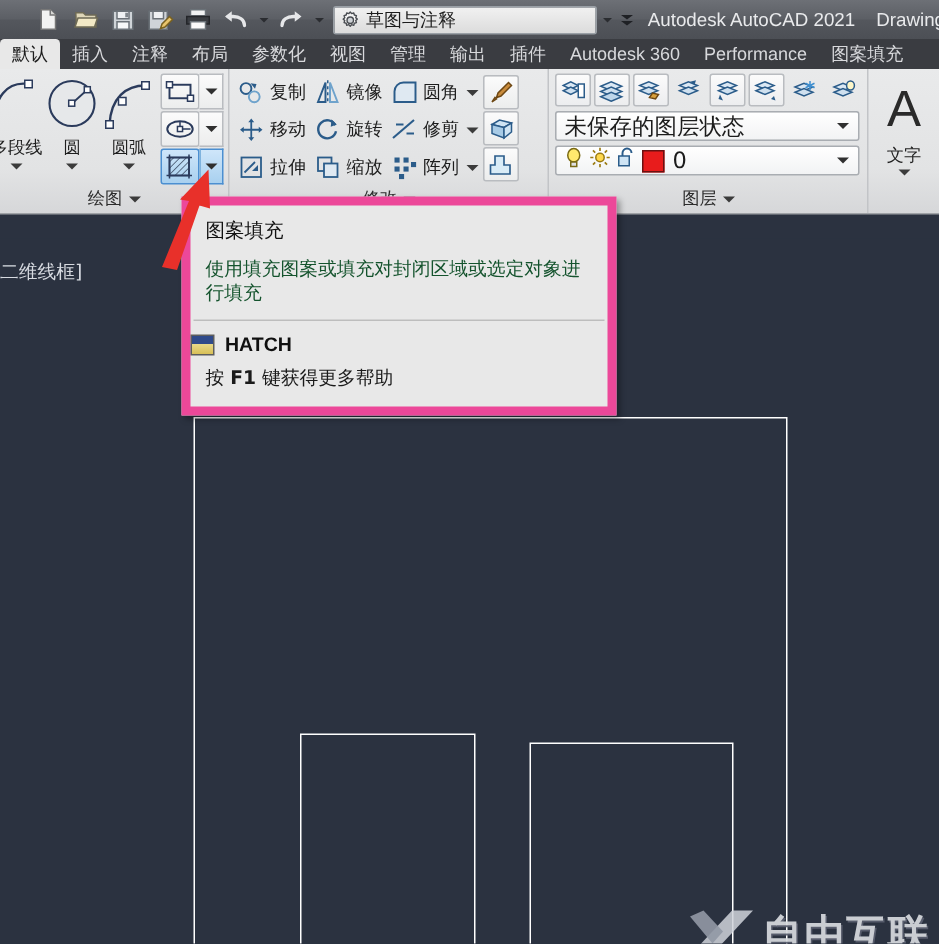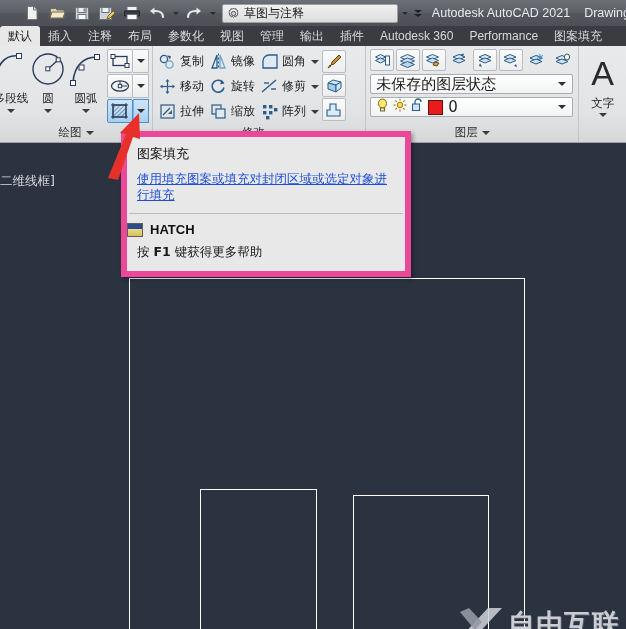--- a/index.html
+++ b/index.html
@@ -176,21 +176,21 @@
   
   .tooltip{
     position:absolute;left:121px;top:131px;width:290px;
     background:#e8e8e8;border:6px solid #ec4899;
     box-shadow:2px 2px 4px rgba(0,0,0,.35);
     box-sizing:border-box;
     font-family:"DejaVu Sans","Liberation Sans",sans-serif;
   }
   .tt-head{padding:8px 10px 4px 10px;}
   .tt-title{font-size:13px;color:#121212;}
-  .tt-desc{font-size:12.5px;color:#1d4ed8;padding:4px 10px 10px 10px;line-height:16px;text-decoration:underline;}
+  .tt-desc{font-size:12.5px;color:#14532d;padding:4px 10px 10px 10px;line-height:16px;}
   .tt-sep{height:1px;background:#bdbdbd;margin:0 2px;}
   .tt-cmdrow{display:flex;align-items:center;gap:7px;padding:8px 10px 3px 0;}
   .tt-cmdicon{width:16px;height:14px;border:1px solid #5d5d5d;box-sizing:border-box;
     background:linear-gradient(180deg,#2f4a8a 0%,#2f4a8a 42%,#e8d98a 44%,#d8c057 100%);}
   .tt-cmd{font-size:13px;color:#101010;font-weight:bold;font-family:"Liberation Sans",sans-serif;}
   .tt-help{font-size:12.5px;color:#1a1a1a;padding:4px 10px 10px 10px;}
   .tt-help b{font-weight:bold;}
 
   
   .redarrow{position:absolute;left:96px;top:108px;width:60px;height:72px;pointer-events:none;}

